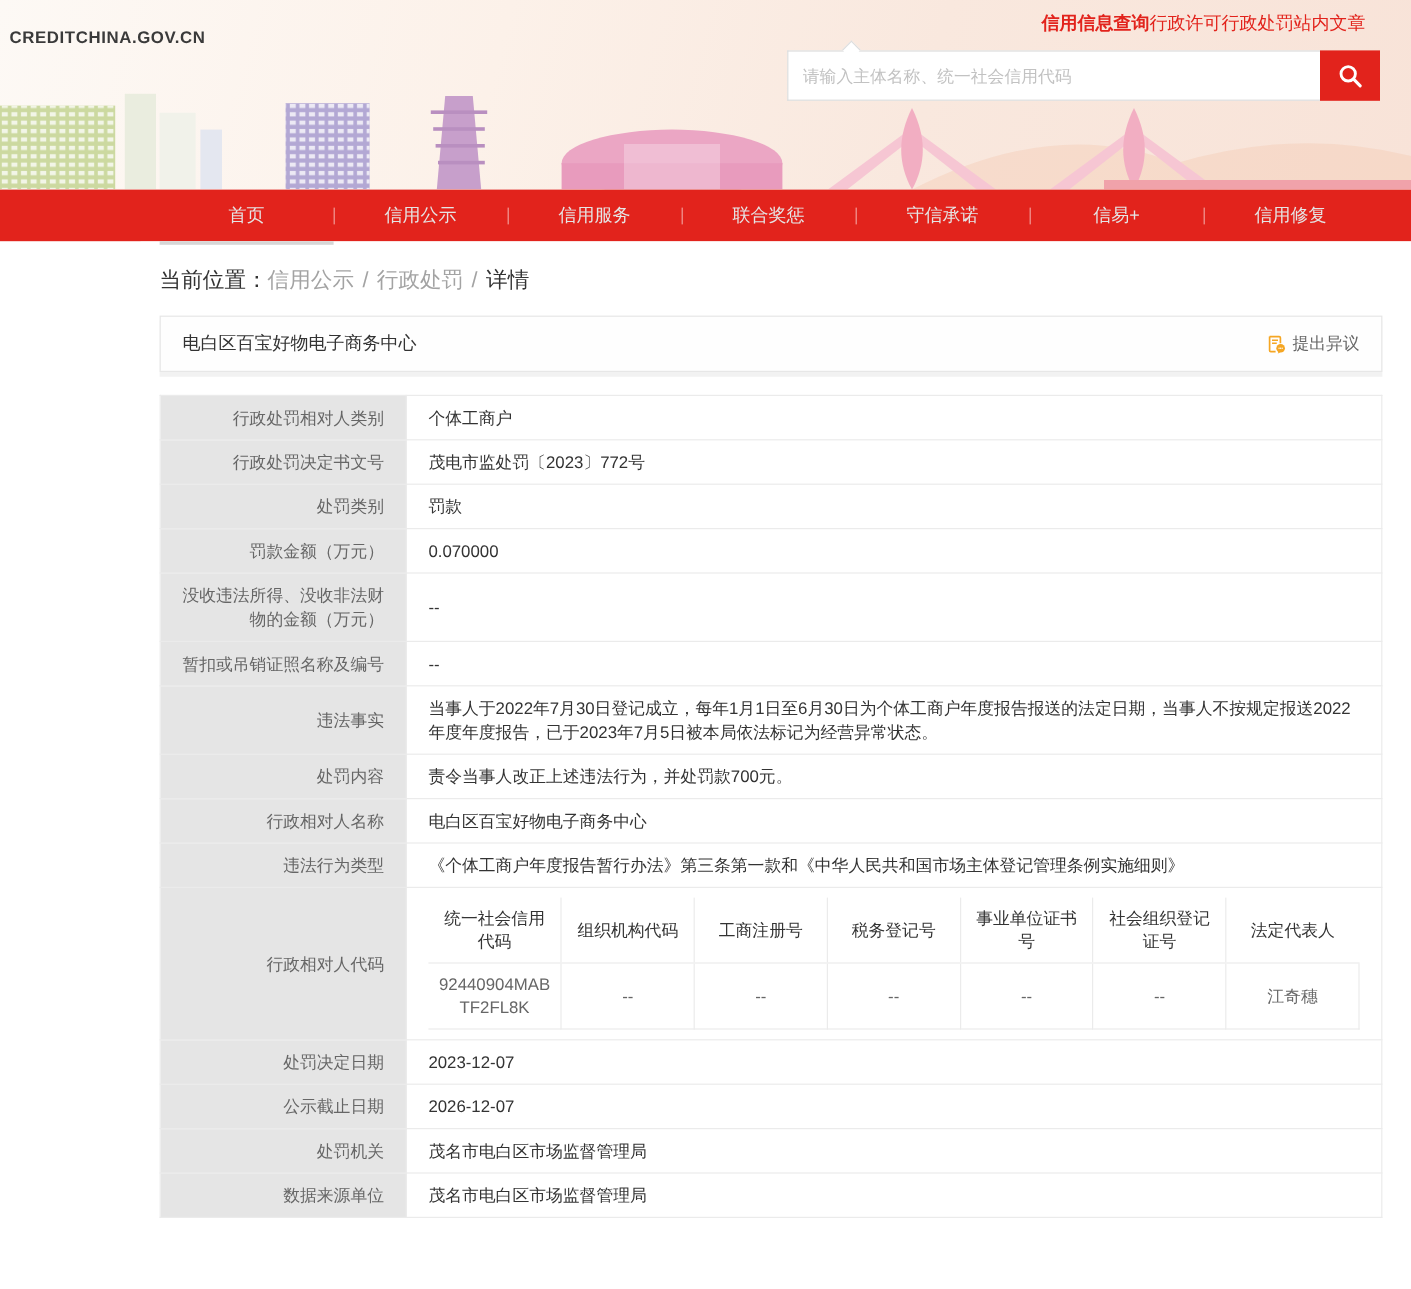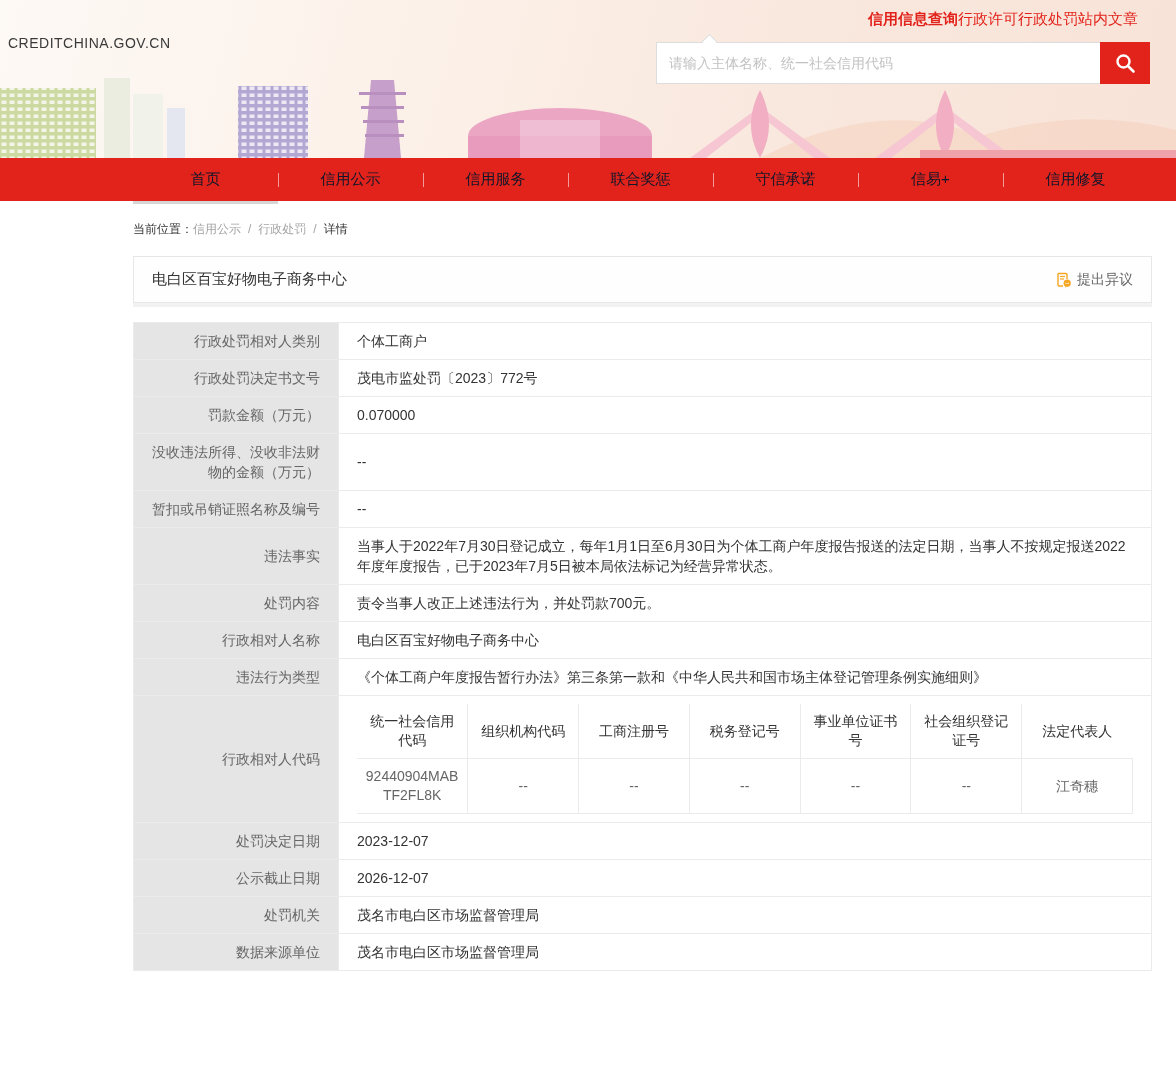--- a/index.html
+++ b/index.html
@@ -9,45 +9,45 @@
     color:#333;
   }
   
   .site-header{
     position:relative; height:158px; overflow:hidden;
     background:linear-gradient(105deg,#fdf9f5 0%,#fcf1e9 35%,#f9e8de 65%,#f8e3d8 100%);
   }
   .skyline{ position:absolute; left:0; bottom:0; }
   .logo{ position:absolute; left:8px; top:20px; cursor:pointer; }
   .logo-title{ font-size:37px; font-weight:bold; color:#e60012; letter-spacing:1px; }
-  .logo-domain{ font-size:14px; font-weight:normal; color:#3a3a3a; letter-spacing:.5px; margin-top:15px; }
+  .logo-domain{ font-size:14px; font-weight:bold; color:#3a3a3a; letter-spacing:.5px; margin-top:3px; }
   .header-right{ position:absolute; right:26px; top:10px; width:494px; }
   .qtabs{ display:flex; justify-content:flex-end; padding:0 12px; font-size:15px; margin-bottom:13px; }
   .qtab{ color:#e2231c; cursor:pointer; }
   .qtab.active{ font-weight:bold; }
   .search-wrap{ position:relative; display:flex; height:42px; }
   .search-caret{ position:absolute; left:48px; top:-6px; width:11px; height:11px; background:#fff;
     border-left:1px solid #ddd; border-top:1px solid #ddd; transform:rotate(45deg); z-index:2; }
   .search-input{ flex:1; border:1px solid #ddd; border-right:none; padding:0 12px; font-size:14px;
     color:#ec4899; outline:none; font-family:inherit; }
   .search-input::placeholder{ color:#c2c2c2; }
   .search-btn{ width:50px; background:#e2231c; border:none; cursor:pointer;
     display:flex; align-items:center; justify-content:center; }
   
   .mainnav{ background:#e2231c; position:relative; }
   .nav-inner{ margin-left:133px; width:1015px; position:relative; }
   .nav-row{ display:flex; height:43px; align-items:center; }
-  .nav-item{ flex:1; text-align:center; color:#0f172a; font-size:15px; position:relative; cursor:pointer; }
+  .nav-item{ flex:1; text-align:center; color:#e5e5e5; font-size:15px; position:relative; cursor:pointer; }
   .nav-item + .nav-item::before{ content:""; position:absolute; left:0; top:50%; transform:translateY(-50%);
     width:1px; height:14px; background:rgba(255,255,255,.55); }
   .nav-divider{ position:absolute; top:43px; left:-16px; right:-28px; height:1px; background:rgba(255,255,255,.45); }
   .nav-underline{ position:absolute; bottom:-3px; left:0; width:145px; height:3px; background:#d6d6d6; }
   
   .content{ margin-left:133px; width:1019px; padding-bottom:12px; }
-  .breadcrumb{ margin-top:20px; font-size:12px; color:#333; }
+  .breadcrumb{ margin-top:20px; font-size:18px; color:#333; }
   .breadcrumb .bc-link{ color:#a3a3a3; cursor:pointer; }
   .breadcrumb .bc-sep{ color:#a3a3a3; margin:0 7px; }
   .title-bar{ margin-top:18px; height:47px; border:1px solid #e7e7e7; background:#fefefe;
     box-shadow:0 4px 0 rgba(226,226,226,.45);
     display:flex; align-items:center; justify-content:space-between; padding:0 18px; }
   .page-title{ font-size:15px; color:#333; }
   .dispute{ display:flex; align-items:flex-start; gap:5px; color:#666; font-size:14px; cursor:pointer; }
   
   table.detail{ margin-top:19px; width:100%; border-collapse:collapse; font-size:14px; table-layout:fixed; }
   table.detail td{ border:1px solid #ebebeb; padding:8px 18px; line-height:20px; vertical-align:middle; }
@@ -170,20 +170,24 @@
     <tbody>
       <tr>
         <td class="lab">行政处罚相对人类别</td>
         <td class="val">个体工商户</td>
       </tr>
       <tr>
         <td class="lab">行政处罚决定书文号</td>
         <td class="val">茂电市监处罚〔2023〕772号</td>
       </tr>
       <tr>
+        <td class="lab">处罚类别</td>
+        <td class="val">罚款</td>
+      </tr>
+      <tr>
         <td class="lab">罚款金额（万元）</td>
         <td class="val">0.070000</td>
       </tr>
       <tr>
         <td class="lab">没收违法所得、没收非法财物的金额（万元）</td>
         <td class="val">--</td>
       </tr>
       <tr>
         <td class="lab">暂扣或吊销证照名称及编号</td>
         <td class="val">--</td>

